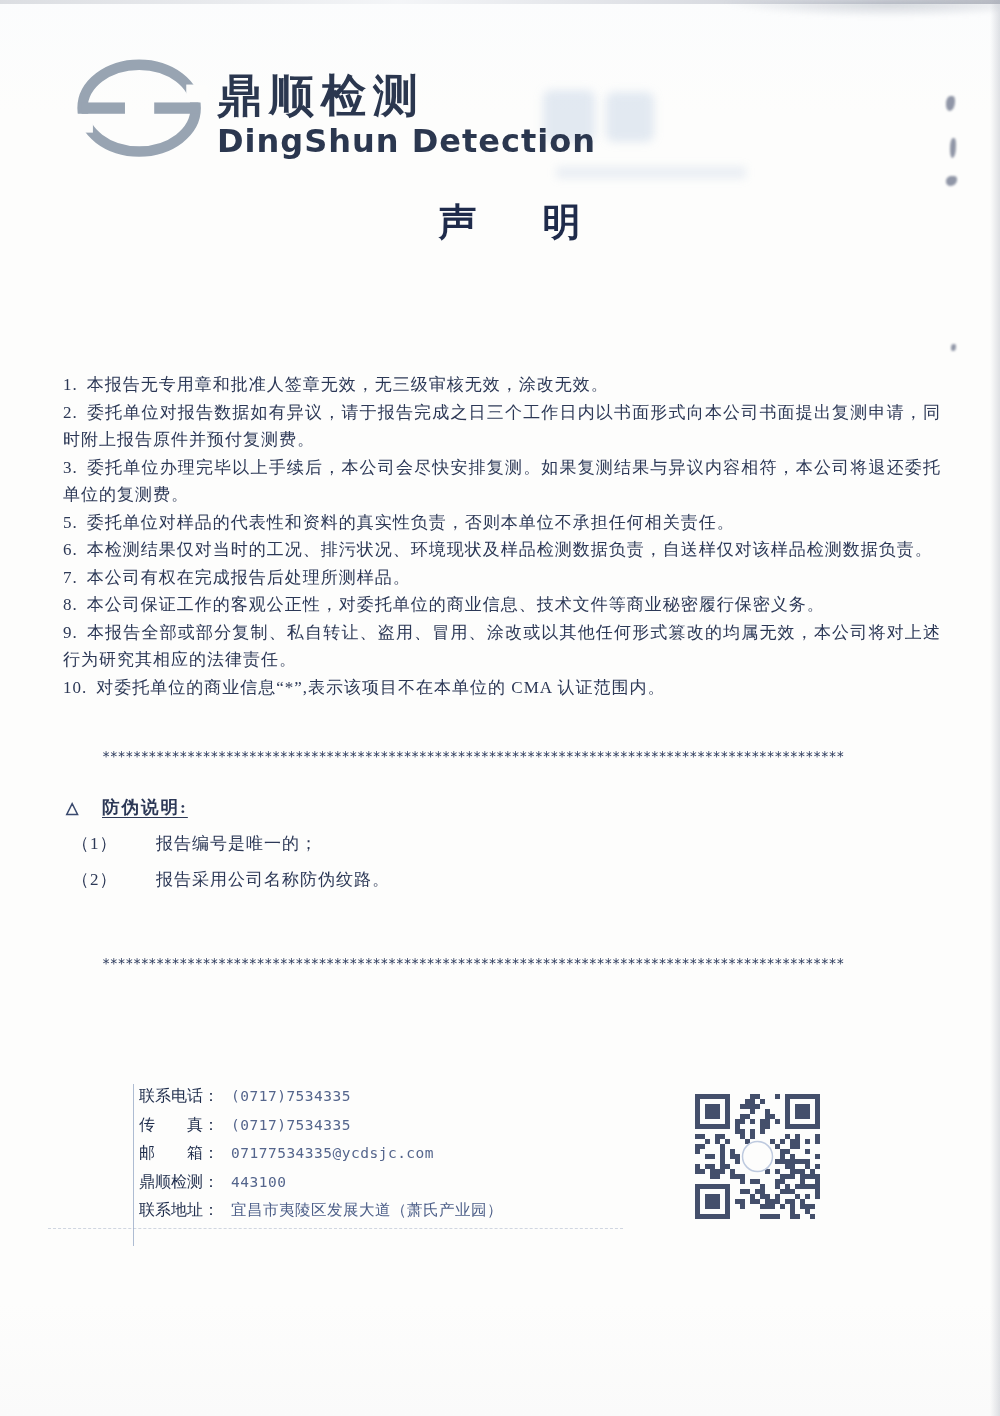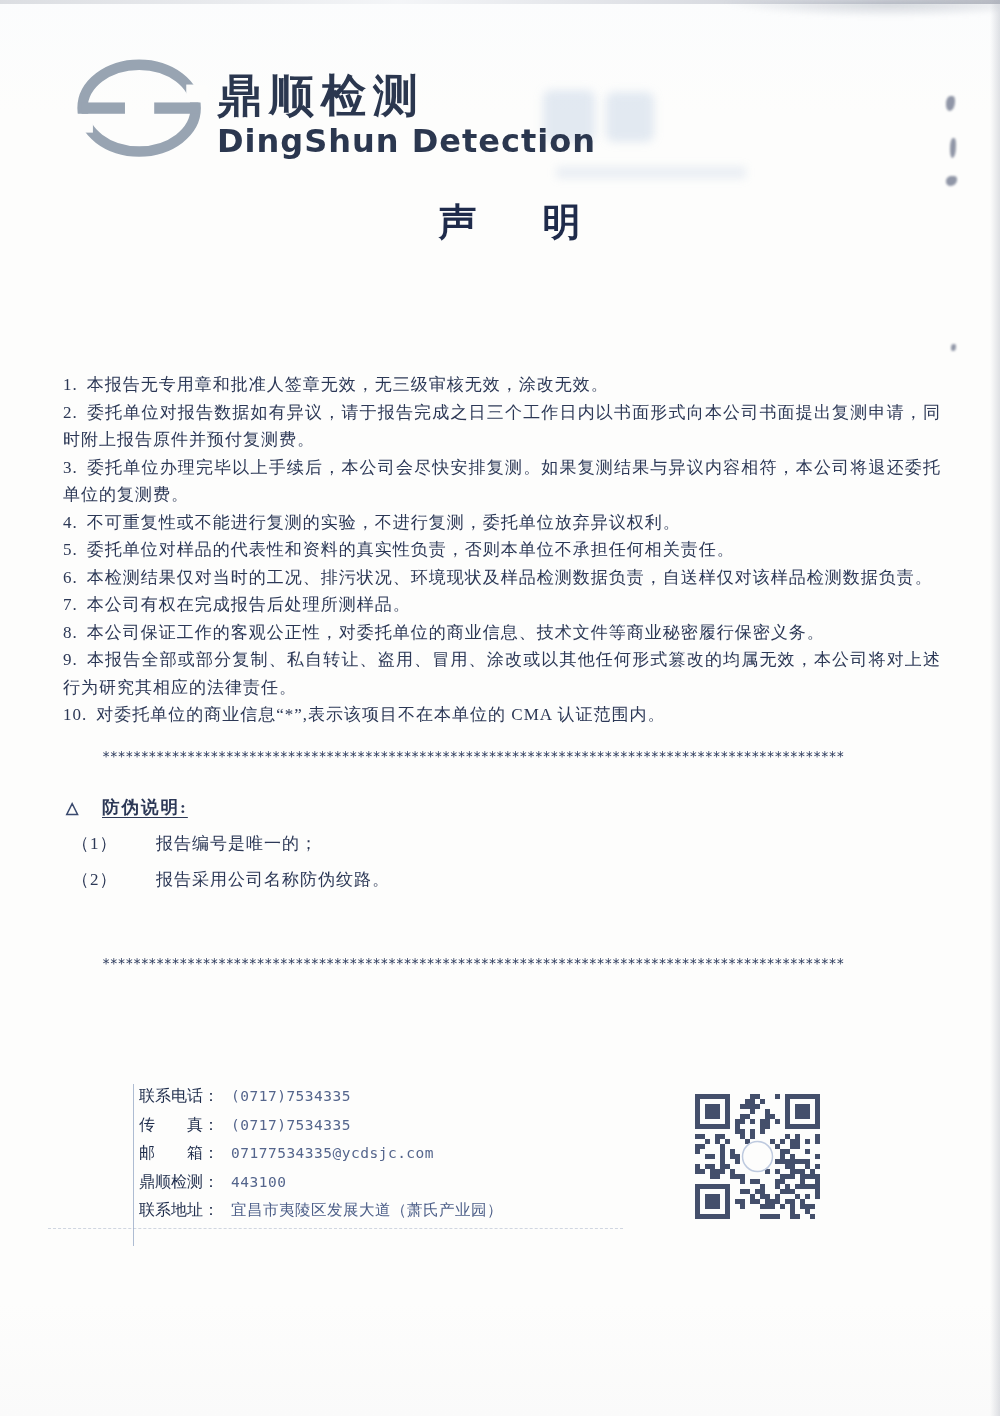--- a/index.html
+++ b/index.html
@@ -116,21 +116,20 @@
       <div class="logo-en">DingShun Detection</div>
     </div>
   </div>
 
   <div class="title">声　明</div>
 
   <div class="statements">
       <p class="stmt"><span class="stmt-num">1.</span><span class="stmt-text">本报告无专用章和批准人签章无效，无三级审核无效，涂改无效。</span></p>
       <p class="stmt"><span class="stmt-num">2.</span><span class="stmt-text">委托单位对报告数据如有异议，请于报告完成之日三个工作日内以书面形式向本公司书面提出复测申请，同时附上报告原件并预付复测费。</span></p>
       <p class="stmt"><span class="stmt-num">3.</span><span class="stmt-text">委托单位办理完毕以上手续后，本公司会尽快安排复测。如果复测结果与异议内容相符，本公司将退还委托单位的复测费。</span></p>
-      <p class="stmt"><span class="stmt-num">4.</span><span class="stmt-text">不可重复性或不能进行复测的实验，不进行复测，委托单位放弃异议权利。</span></p>
       <p class="stmt"><span class="stmt-num">5.</span><span class="stmt-text">委托单位对样品的代表性和资料的真实性负责，否则本单位不承担任何相关责任。</span></p>
       <p class="stmt"><span class="stmt-num">6.</span><span class="stmt-text">本检测结果仅对当时的工况、排污状况、环境现状及样品检测数据负责，自送样仅对该样品检测数据负责。</span></p>
       <p class="stmt"><span class="stmt-num">7.</span><span class="stmt-text">本公司有权在完成报告后处理所测样品。</span></p>
       <p class="stmt"><span class="stmt-num">8.</span><span class="stmt-text">本公司保证工作的客观公正性，对委托单位的商业信息、技术文件等商业秘密履行保密义务。</span></p>
       <p class="stmt"><span class="stmt-num">9.</span><span class="stmt-text">本报告全部或部分复制、私自转让、盗用、冒用、涂改或以其他任何形式篡改的均属无效，本公司将对上述行为研究其相应的法律责任。</span></p>
       <p class="stmt"><span class="stmt-num">10.</span><span class="stmt-text">对委托单位的商业信息“*”,表示该项目不在本单位的 CMA 认证范围内。</span></p>
     </div>
 
   <div class="sep sep1">************************************************************************************************</div>
 

